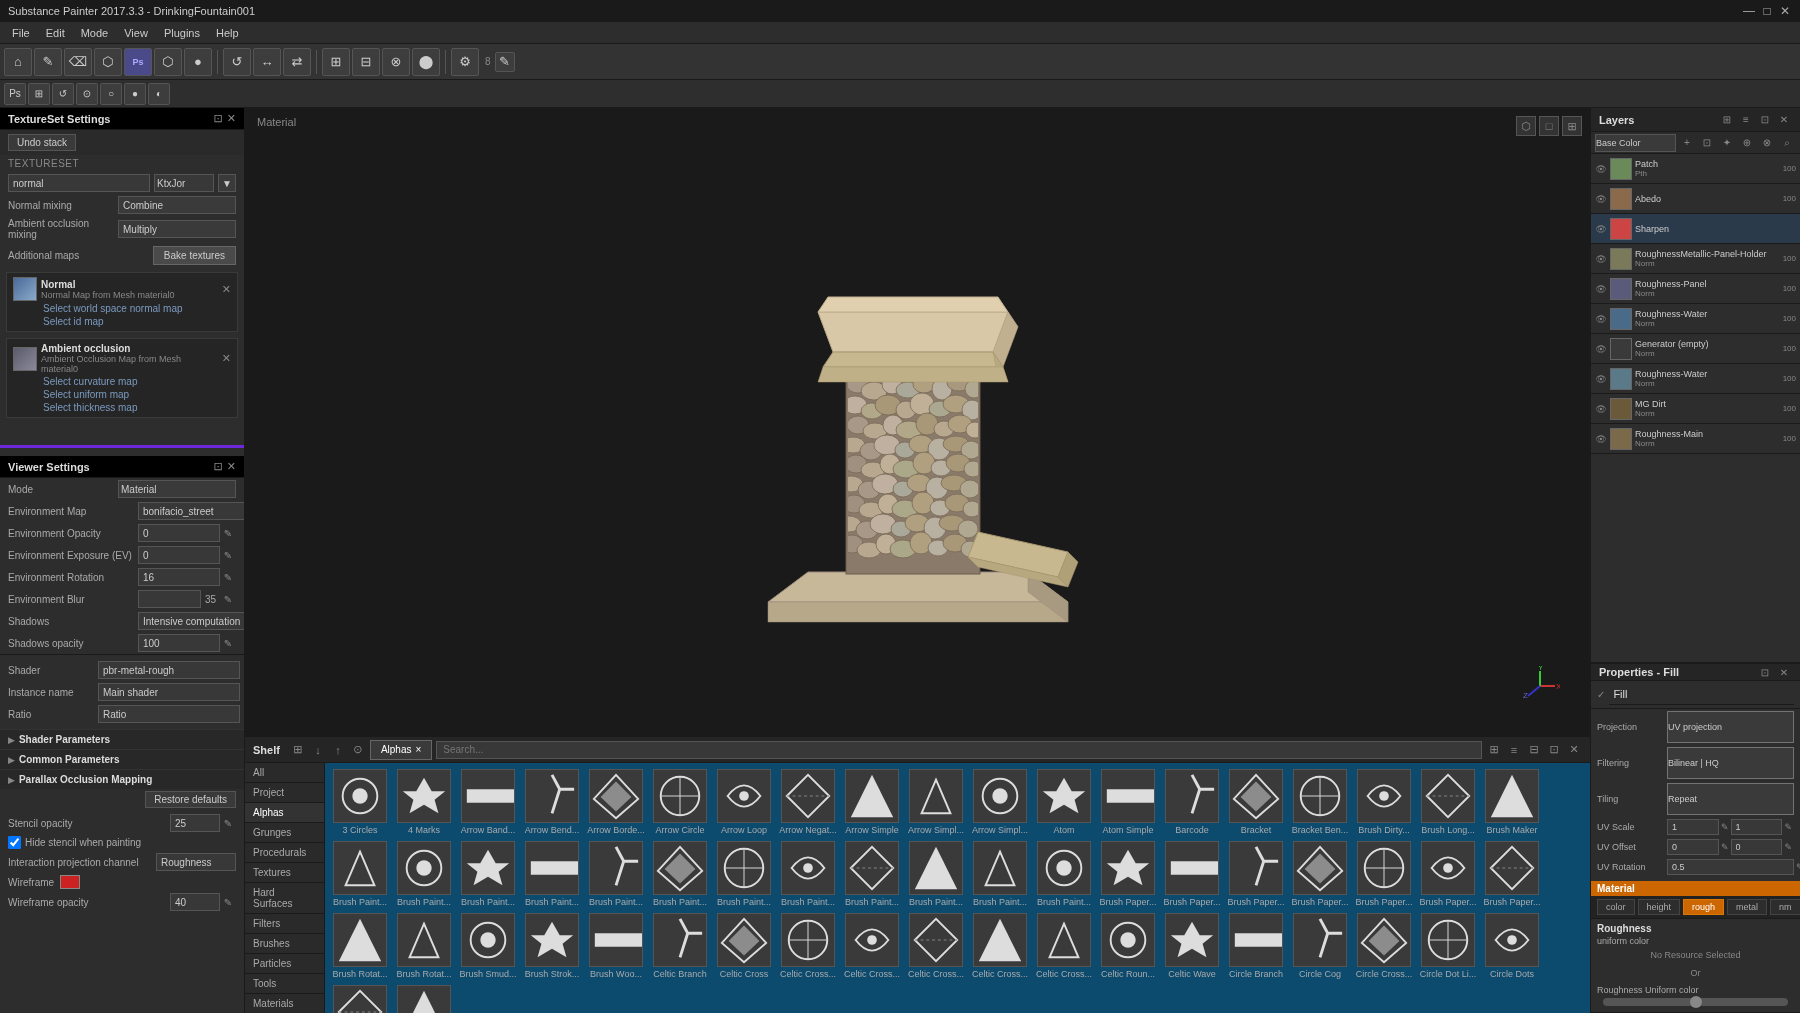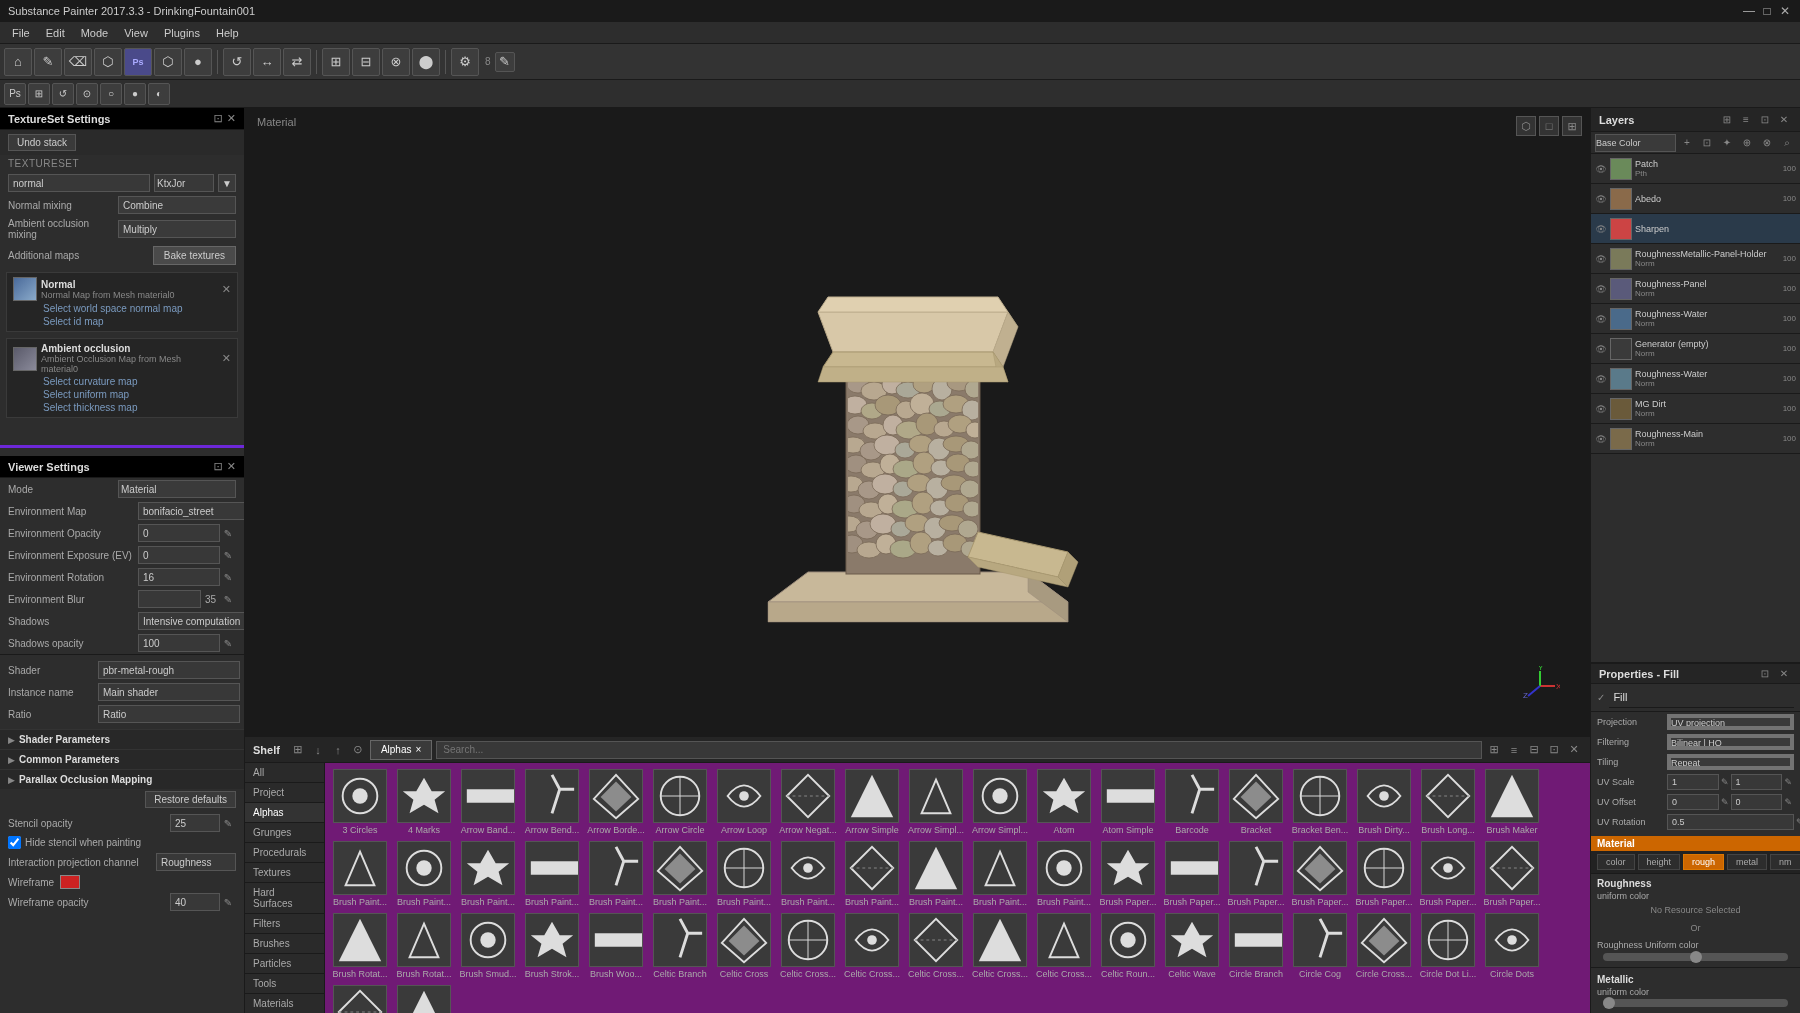--- a/index.html
+++ b/index.html
@@ -420,21 +420,21 @@
     .shelf-icon-btn {
       color: #888;
       cursor: pointer;
       font-size: 11px;
       width: 16px; height: 16px;
       display: flex; align-items: center; justify-content: center;
     }
 
     #shelf-content {
       display: flex;
-      background: #701a75;
+      background: #0c4a6e;
       height: 250px;
     }
     #shelf-sidebar {
       width: 80px;
       background: #2a2a2a;
       border-right: 1px solid #1a1a1a;
       overflow-y: auto;
       flex-shrink: 0;
     }
     .shelf-category {
@@ -627,24 +627,24 @@
       background: #383838;
       border: 1px solid #555;
       color: #ccc;
       font-size: 9px;
       height: 16px;
       padding: 1px 4px;
     }
     .prop-value-select {
       flex: 1;
       background: #3a3a3a;
-      border: 4px solid #737373;
+      border: 1px solid #737373;
       color: #ccc;
       font-size: 9px;
-      height: 16px;
+      height: 32px;
     }
 
     .material-tabs {
       display: flex;
       background: #222;
       border-bottom: 1px solid #1a1a1a;
       padding: 3px 6px;
       gap: 3px;
     }
     .mat-tab {

